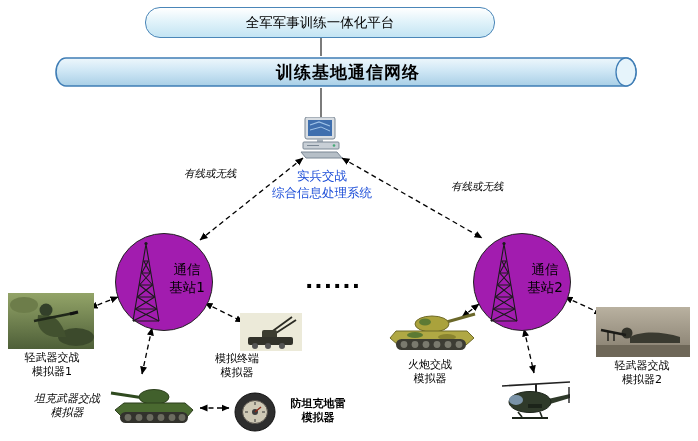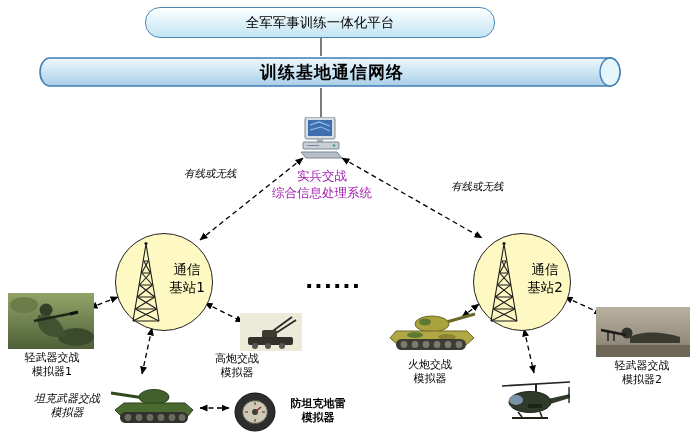--- a/index.html
+++ b/index.html
@@ -11,33 +11,33 @@
   .layer{position:absolute;left:0;top:0;width:698px;height:441px;pointer-events:none;}
 
   .platform-box{
     left:145px;top:7px;width:348px;height:29px;
     border:1.5px solid #4a86b8;border-radius:15px;
     background:linear-gradient(180deg,#ffffff 0%,#e2f3fa 45%,#c3e4f3 100%);
     display:flex;align-items:center;justify-content:center;
     font-size:13.5px;
   }
 
-  .pipe{left:36px;top:55px;width:592px;height:34px;}
+  .pipe{left:52px;top:55px;width:592px;height:34px;}
   .pipe svg{display:block;}
   .pipe-label{
     position:absolute;left:0;right:0;top:6px;text-align:center;
     font-size:17px;font-weight:bold;letter-spacing:1px;
   }
 
   .computer{left:297px;top:117px;width:48px;height:42px;}
   .proc-label{left:248px;top:168px;width:148px;text-align:center;
-    font-size:12.5px;line-height:1.35;color:#a21caf;}
+    font-size:12.5px;line-height:1.35;color:#1d4ed8;}
   .link-label{font-size:10.5px;color:#000;font-style:italic;}
 
-  .station{width:96px;height:96px;border:1.4px solid #222;border-radius:50%;background:#fef9c3;}
+  .station{width:96px;height:96px;border:1.4px solid #222;border-radius:50%;background:#a21caf;}
   .station .tower{position:absolute;left:9px;top:7px;width:42px;height:82px;}
   .station .st-label{position:absolute;left:50px;top:27px;width:42px;
     font-size:13.5px;line-height:1.3;text-align:center;}
 
   .ellipsis{left:303px;top:268px;width:60px;text-align:center;
     font-size:22px;font-weight:bold;letter-spacing:1px;}
 
   .label{font-size:11px;line-height:1.3;text-align:center;color:#000;}
 </style>
 </head>
@@ -194,21 +194,21 @@
       <line x1="30" y1="20" x2="52" y2="4" stroke="#2a2a22" stroke-width="1.8"></line>
       <line x1="33" y1="22" x2="56" y2="7" stroke="#2a2a22" stroke-width="1.8"></line>
       <rect x="22" y="17" width="15" height="9" rx="2" fill="#3c3c30"></rect>
       <rect x="8" y="24" width="45" height="8" rx="2" fill="#32322a"></rect>
       <circle cx="15" cy="33" r="3" fill="#555"></circle>
         <circle cx="28" cy="33" r="3" fill="#555"></circle>
         <circle cx="42" cy="33" r="3" fill="#555"></circle>
     </svg>
   </div>
   <div class="abs label" style="left:203px;top:352px;width:68px;">
-    <div>高炮交战</div>
+    <div>模拟终端</div>
     <div>模拟器</div>
   </div>
 
   <div class="abs" style="left:233px;top:391px;width:44px;height:42px;">
     <svg width="44" height="42" viewBox="0 0 44 42">
       <ellipse cx="22" cy="21" rx="20" ry="19" fill="#2e2e2e" stroke="#101010"></ellipse>
       <ellipse cx="22" cy="21" rx="12.5" ry="11.5" fill="#cfc9b6" stroke="#55504a"></ellipse>
       <circle cx="22" cy="21" r="3" fill="#3c3c3c"></circle>
       <line x1="22" y1="11" x2="22" y2="14" stroke="#333"></line>
       <line x1="22" y1="28" x2="22" y2="31" stroke="#333"></line>

